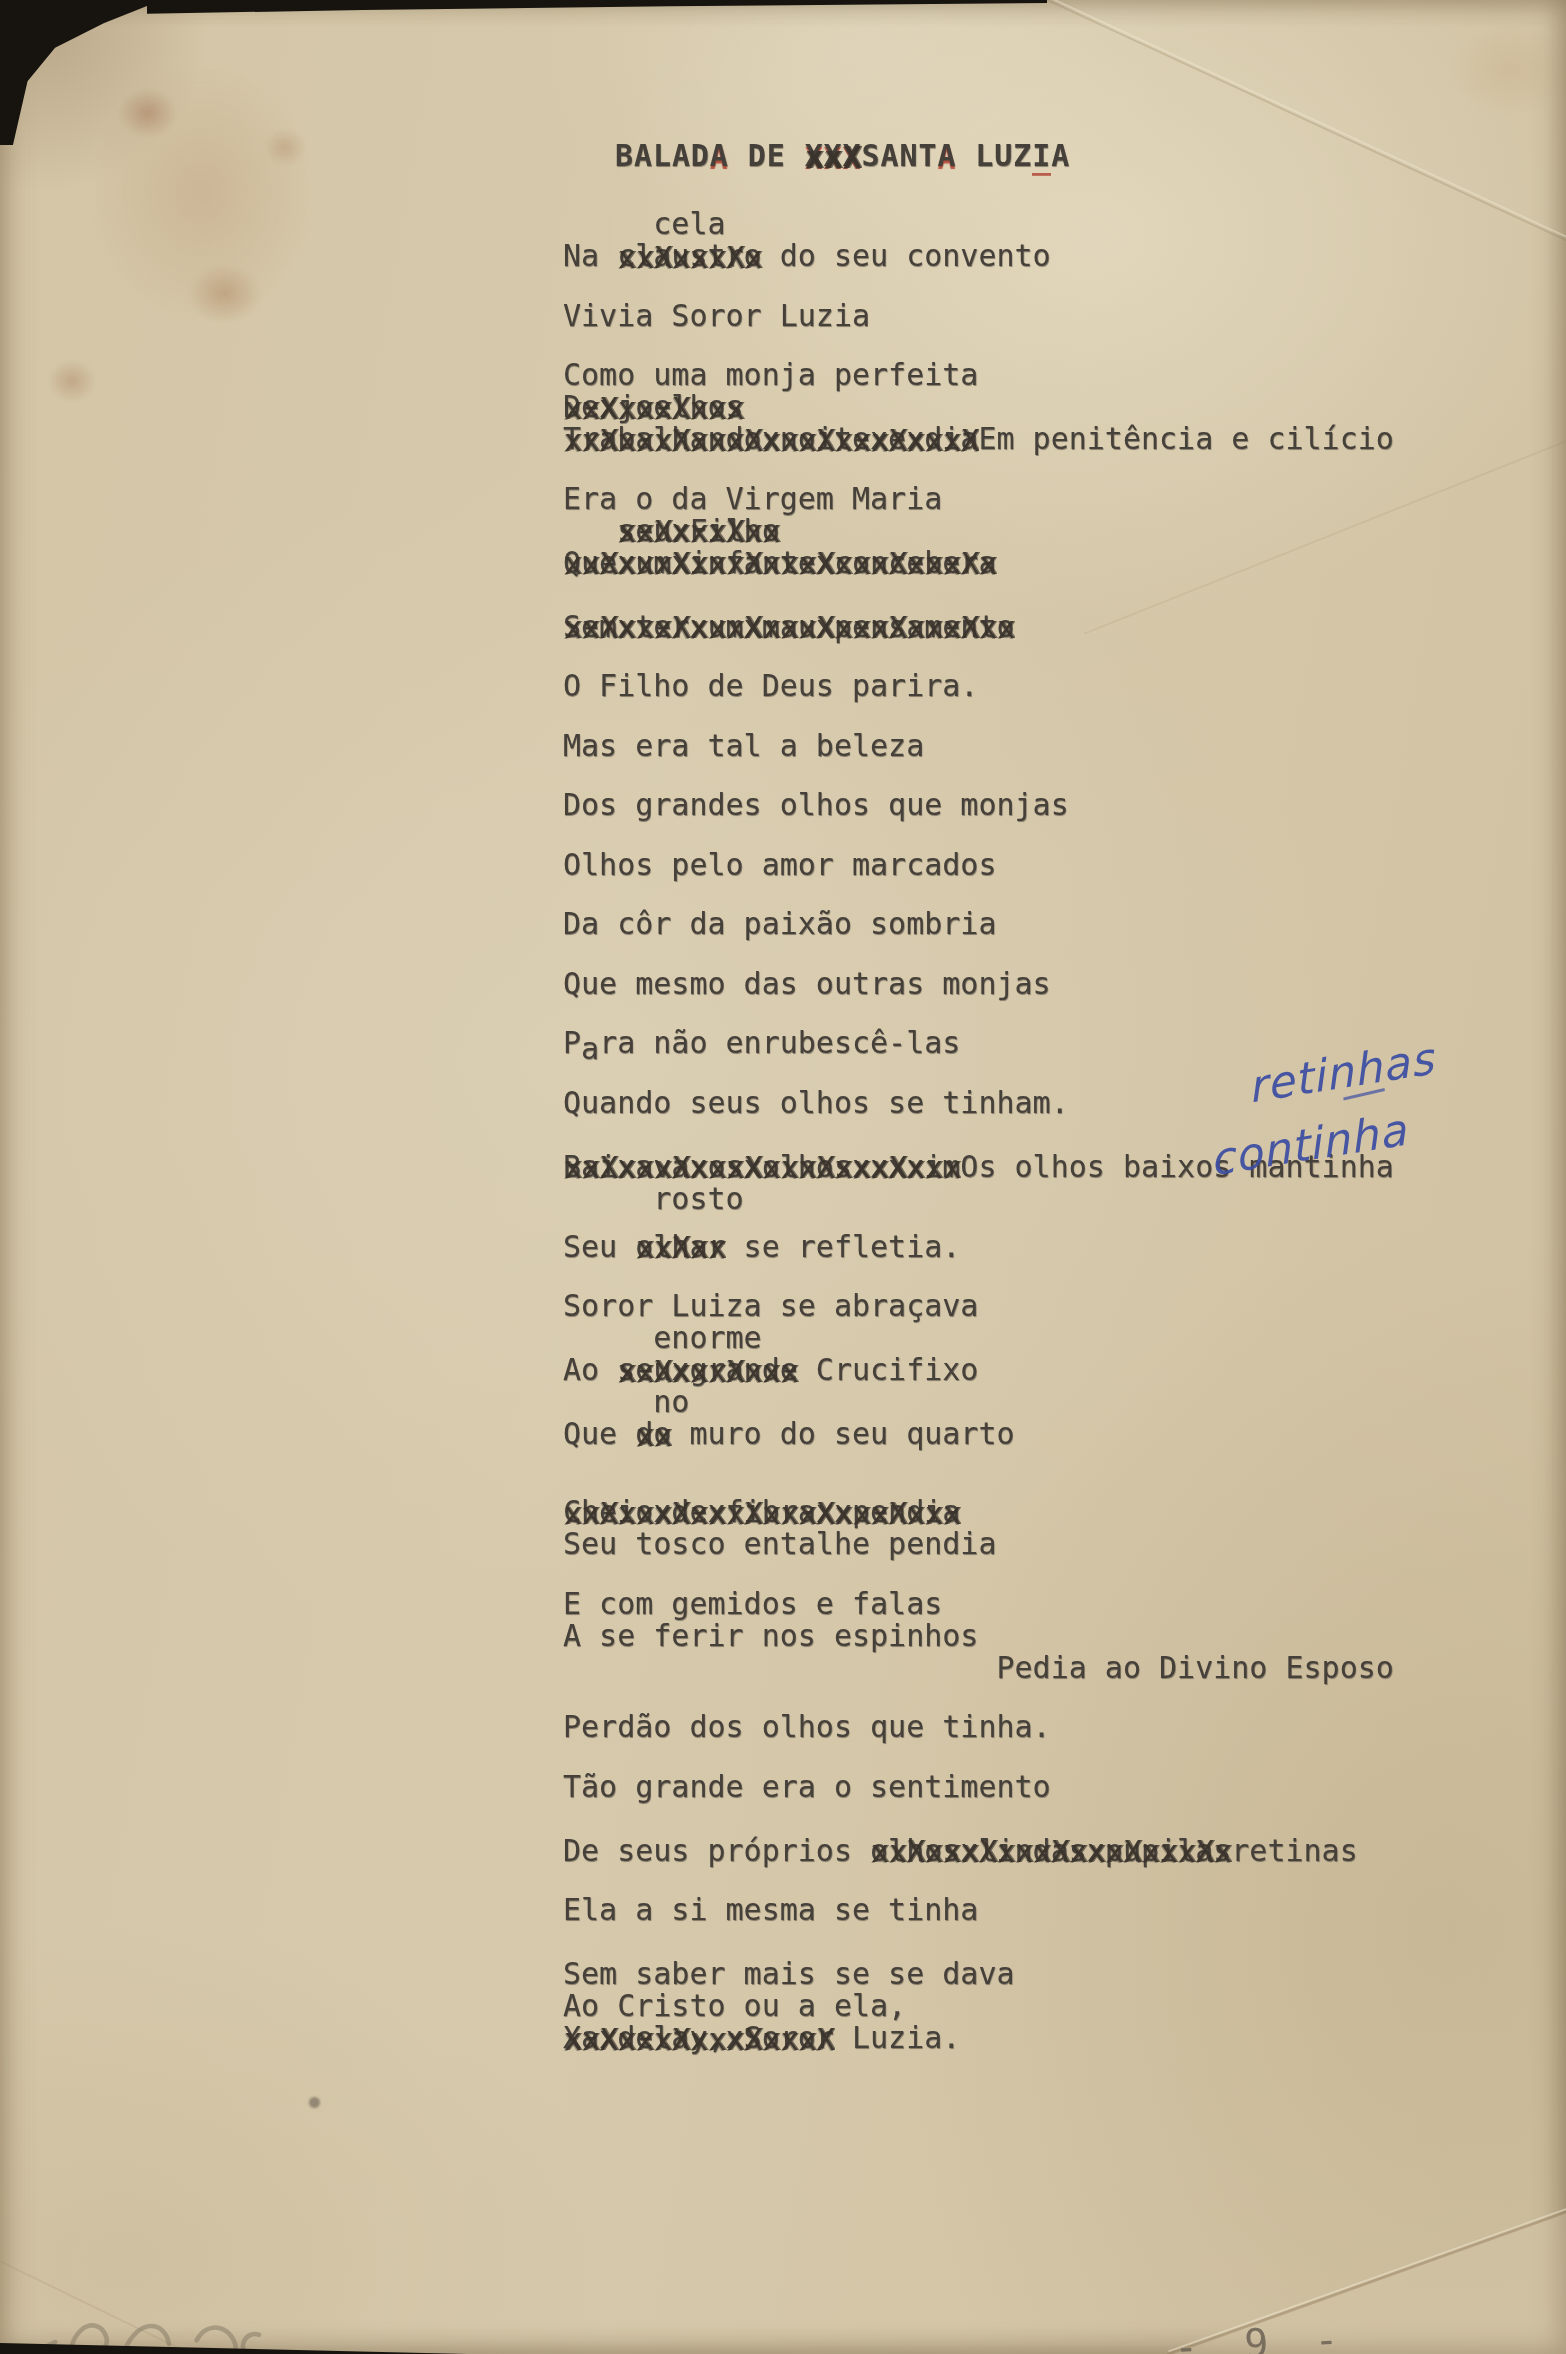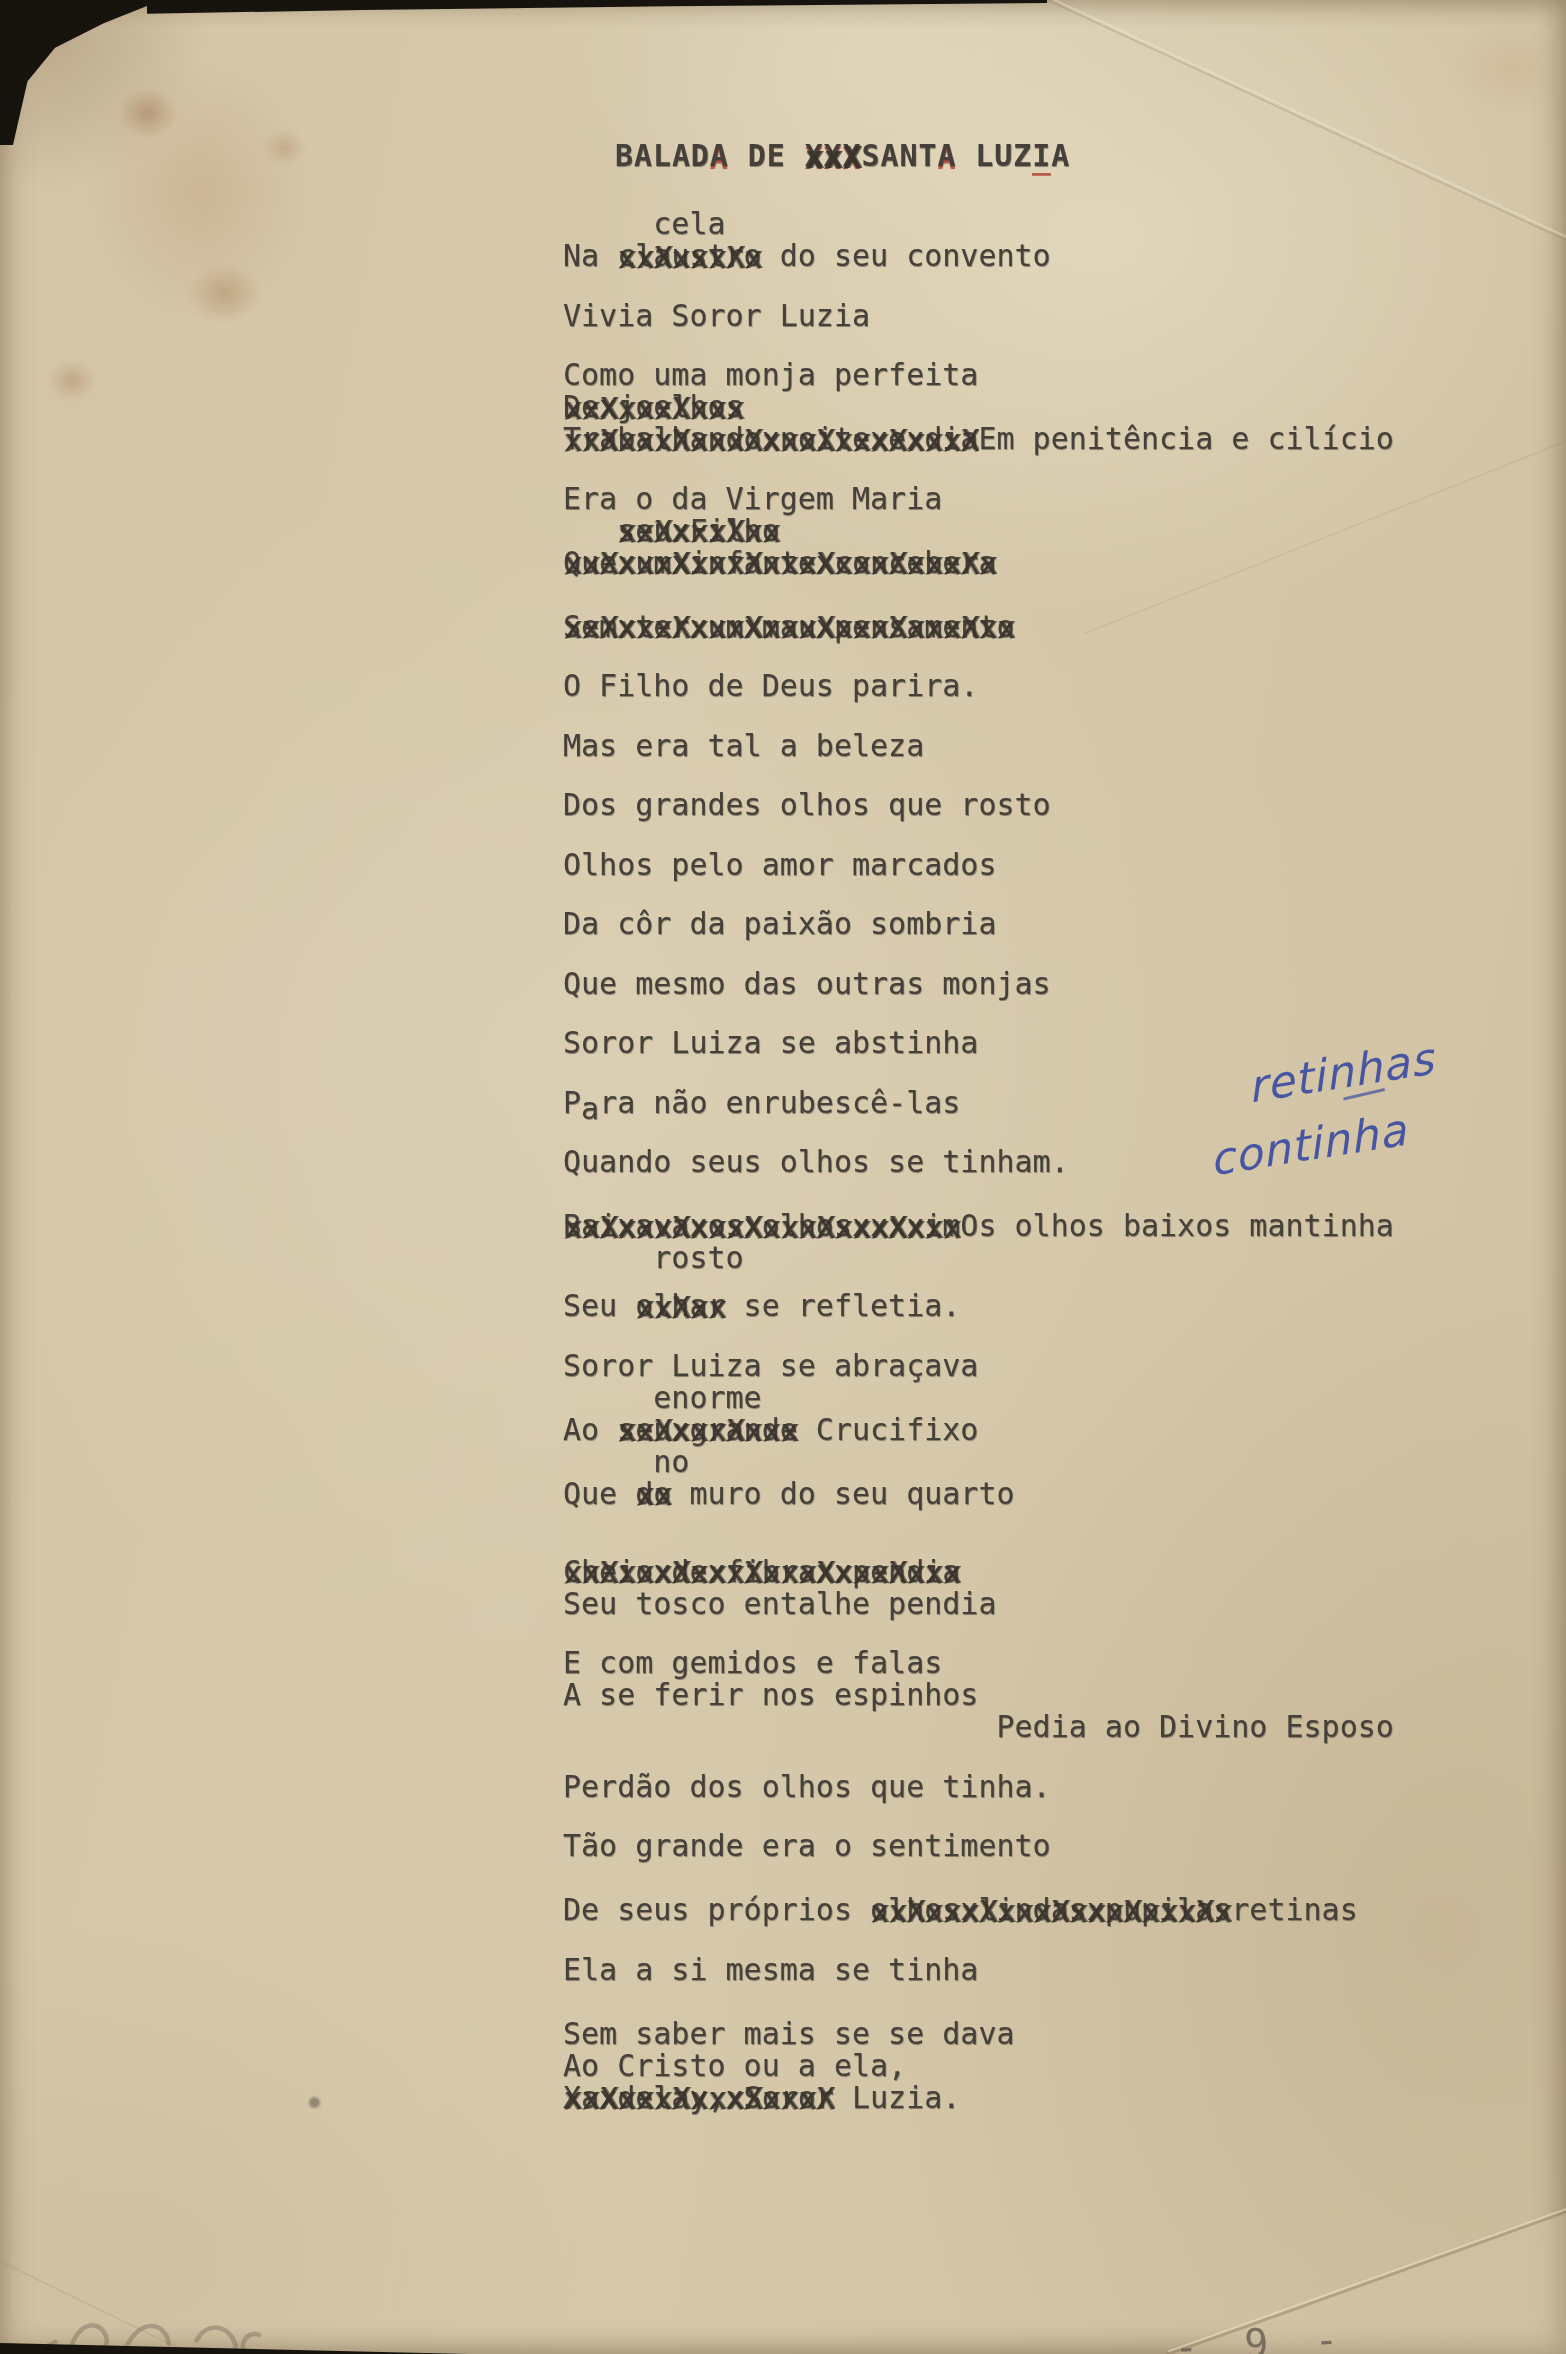--- a/index.html
+++ b/index.html
@@ -94,25 +94,24 @@
         <div class="pline" style="margin-top: 27.5px;"><span>Vivia Soror Luzia</span></div>
         <div class="pline" style="margin-top: 27.5px;"><span>Como uma monja perfeita</span></div>
         <div class="pline" style="margin-top: 0px;"><span class="sx" data-x="xxXxxxXxxx">Dexjoelhos</span></div>
         <div class="pline" style="margin-top: 0px;"><span class="sx" data-x="xxXxxxXxxxXxxxXxxxXxxxX">Trabalhandoxnoitexexdia</span><span>Em penitência e cilício</span></div>
         <div class="pline" style="margin-top: 27.5px;"><span>Era o da Virgem Maria</span></div>
         <div class="pline" style="margin-top: 0px; padding-left: 3ch;"><span class="sx" data-x="xxXxxxXxx">seuxFilho</span></div>
         <div class="pline" style="margin-top: 0px;"><span class="sx" data-x="xxXxxxXxxxXxxxXxxxXxxxXx">Quexumxinfantexconcebera</span></div>
         <div class="pline" style="margin-top: 32px;"><span class="sx" data-x="xxXxxxXxxxXxxxXxxxXxxxXxx">Semxterxumxmauxpensamento</span></div>
         <div class="pline" style="margin-top: 27.5px;"><span>O Filho de Deus parira.</span></div>
         <div class="pline" style="margin-top: 27.5px;"><span>Mas era tal a beleza</span></div>
-        <div class="pline" style="margin-top: 27.5px;"><span>Dos grandes olhos que rosto</span></div>
+        <div class="pline" style="margin-top: 27.5px;"><span>Dos grandes olhos que monjas</span></div>
         <div class="pline" style="margin-top: 27.5px;"><span>Olhos pelo amor marcados</span></div>
         <div class="pline" style="margin-top: 27.5px;"><span>Da côr da paixão sombria</span></div>
         <div class="pline" style="margin-top: 27.5px;"><span>Que mesmo das outras monjas</span></div>
-        <div class="pline" style="margin-top: 27.5px;"><span>Soror Luiza se abstinha</span></div>
         <div class="pline" style="margin-top: 27.5px;"><span>P</span><span class="subd">a</span><span>ra não enrubescê-las</span></div>
         <div class="pline" style="margin-top: 27.5px;"><span>Quando seus olhos se tinham.</span></div>
         <div class="pline" style="margin-top: 32px;"><span class="sx" data-x="xxXxxxXxxxXxxxXxxxXxxx">Baixavaxosxolhosxxxxim</span><span>Os olhos baixos mantinha</span></div>
         <div class="pline" style="margin-top: 0px; padding-left: 5ch;"><span>rosto</span></div>
         <div class="pline" style="margin-top: 16px;"><span>Seu </span><span class="sx" data-x="xxXxx">olhar</span><span> se refletia.</span></div>
         <div class="pline" style="margin-top: 27.5px;"><span>Soror Luiza se abraçava</span></div>
         <div class="pline" style="margin-top: 0px; padding-left: 5ch;"><span>enorme</span></div>
         <div class="pline" style="margin-top: 0px;"><span>Ao </span><span class="sx" data-x="xxXxxxXxxx">seuxgrande</span><span> Crucifixo</span></div>
         <div class="pline" style="margin-top: 0px; padding-left: 5ch;"><span>no</span></div>
         <div class="pline" style="margin-top: 0px;"><span>Que </span><span class="sx" data-x="xx">do</span><span> muro do seu quarto</span></div>

